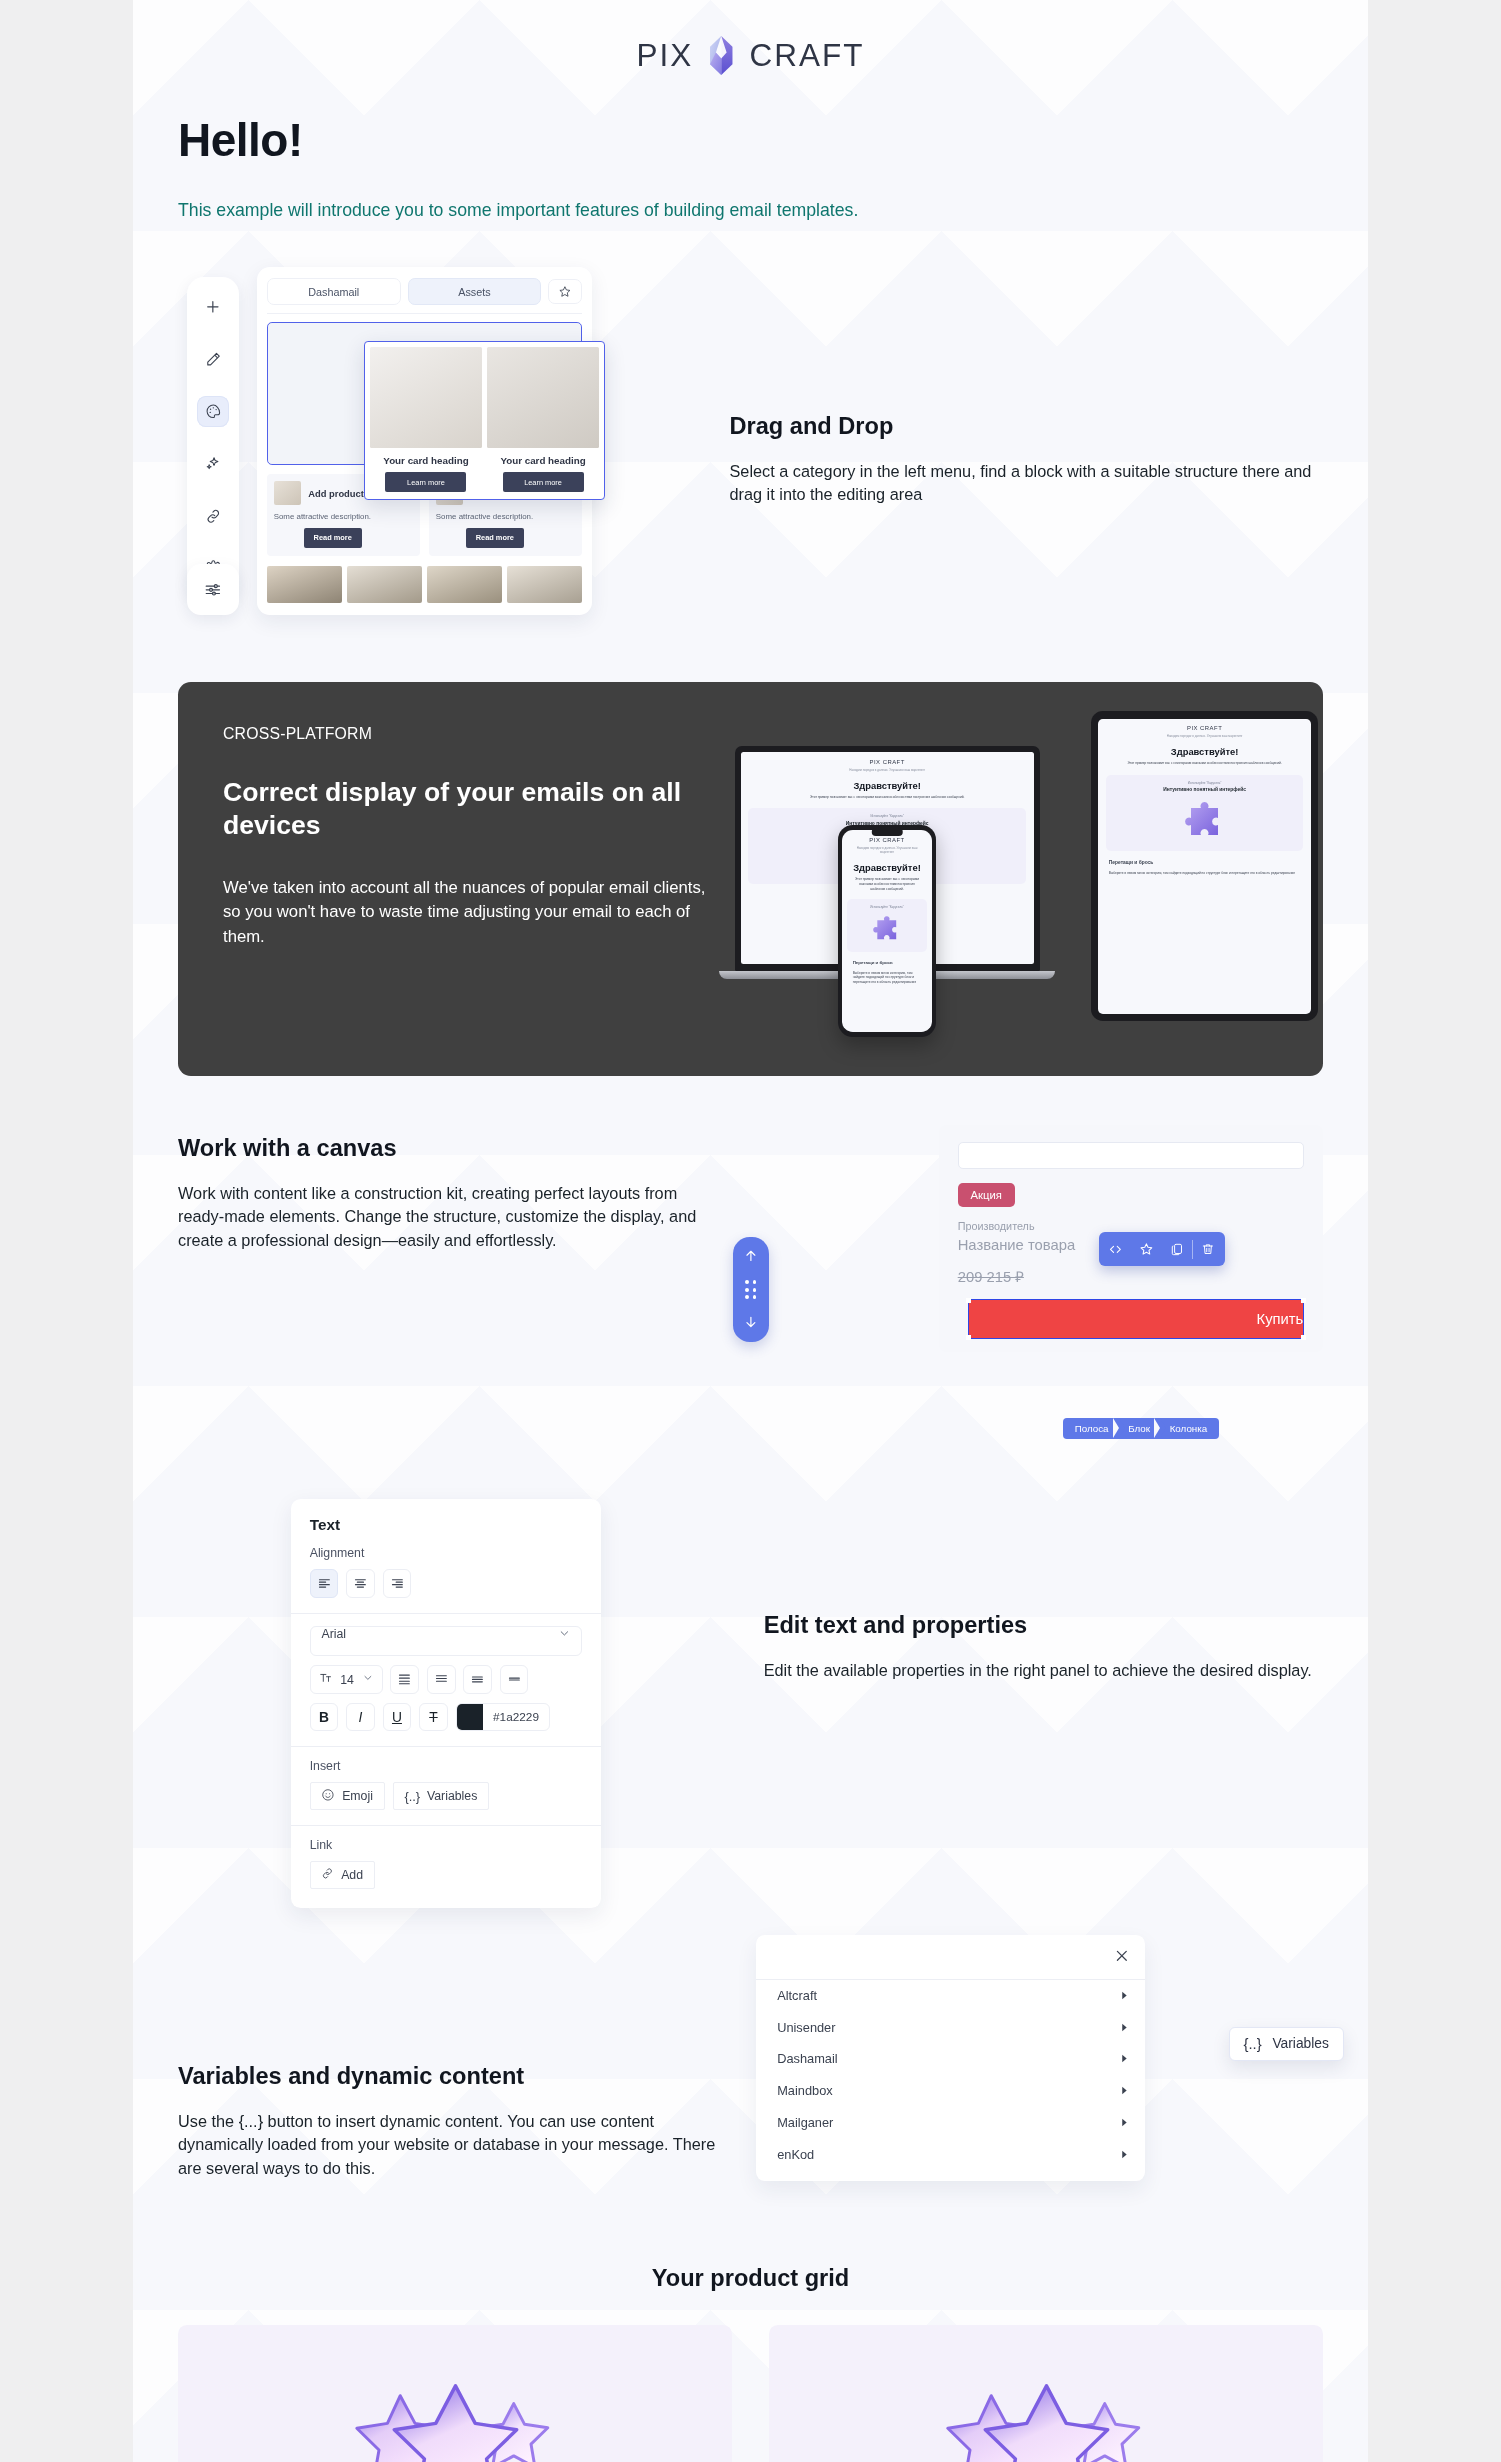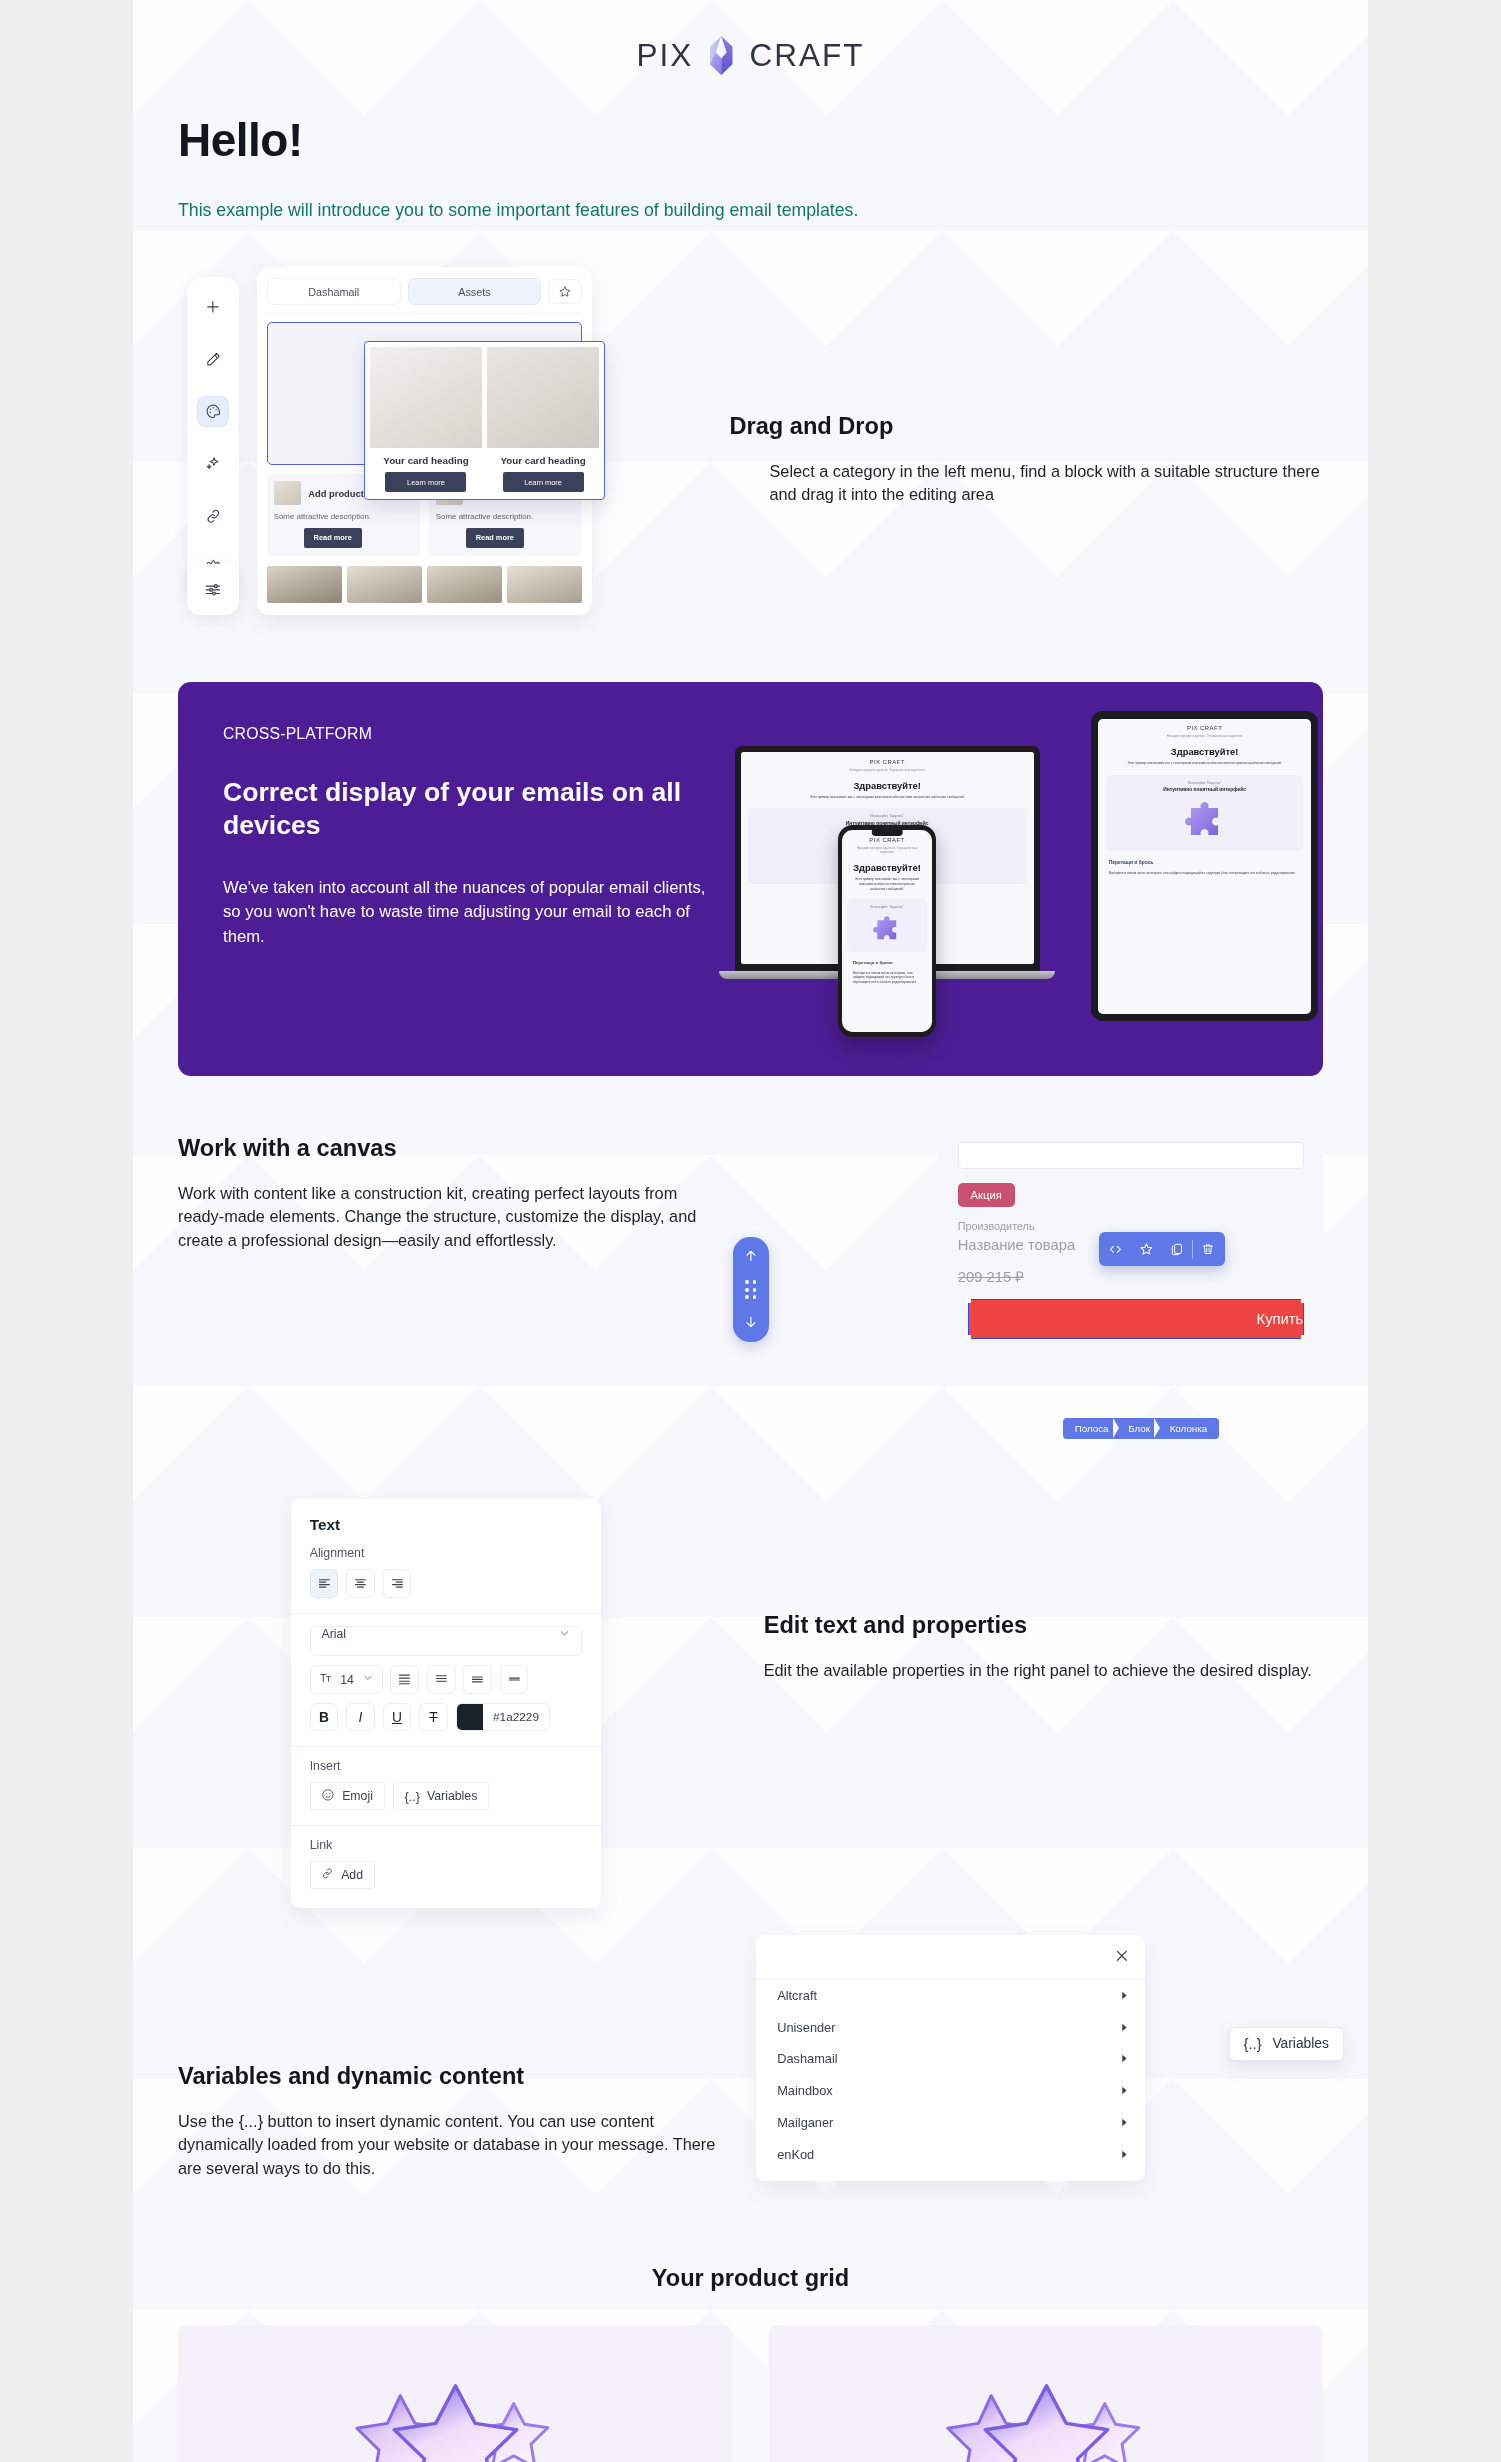--- a/index.html
+++ b/index.html
@@ -40,21 +40,21 @@
   .hero { padding: 19.7px 45px 0; }
   h1.hello { font-size: 46px; font-weight: bold; color: #11161f; letter-spacing: -0.5px; }
   .intro { margin-top: 30.5px; font-size: 17.7px; line-height: 1.45; color: #0f766e; }
 
   
   .dnd { display: flex; align-items: center; padding: 29.5px 45px 0; gap: 19.7px; }
   .dnd-visual { position: relative; width: 522px; height: 394px; flex: none; }
   .dnd-text { flex: 1; padding-left: 9.8px; padding-top: 19.7px; }
   h2 { font-size: 23.6px; font-weight: bold; color: #11161f; }
   .body-copy { font-size: 16.3px; line-height: 1.45; color: #1a2229; }
-  .dnd-text .body-copy { margin-top: 19.7px; margin-left: 40px; }
+  .dnd-text .body-copy { margin-top: 19.7px; }
 
   
   .toolbar-rail {
     position: absolute; left: 8.9px; top: 23.6px; width: 52px; background: #fff;
     border-radius: 16.7px; box-shadow: 0 4.9px 14.8px rgba(30,40,80,.08); padding: 14.8px 0;
     display: flex; flex-direction: column; align-items: center; gap: 20.7px;
   }
   .rail-btn { width: 31.5px; height: 31.5px; display: flex; align-items: center; justify-content: center; border-radius: 8.9px; }
   .rail-btn.active { background: #e8edfb; box-shadow: inset 0 0 0 1px #dde4f7; }
   .rail-2 {
@@ -92,21 +92,21 @@
   }
   .fc-col { flex: 1; }
   .fc-img { height: 101px; border-radius: 1.5px; background: linear-gradient(150deg,#f2f0ee,#d8d3cc); }
   .fc-img.b { background: linear-gradient(150deg,#e9e6e2,#cfcac3); }
   .fc-title { font-size: 9.8px; font-weight: bold; color: #2f3545; text-align: center; margin-top: 6.9px; }
   .fc-btn { margin: 5.9px auto 2px; background: #3b415a; color: #fff; font-size: 7.4px; border-radius: 2px; padding: 5.9px 0; text-align: center; width: 81px; }
 
   
   .banner-wrap { padding: 35px 45px 0; }
   .banner {
-    background: #4c1d95; border-radius: 12.8px; display: flex; overflow: hidden;
+    background: #404040; border-radius: 12.8px; display: flex; overflow: hidden;
     min-height: 394px; position: relative;
   }
   .banner-text { padding: 43px 0 43px 45px; width: 537px; }
   .eyebrow { font-size: 15.8px; color: #fff; letter-spacing: 0.2px; }
   .banner h3 { font-size: 26.6px; line-height: 1.25; color: #fff; font-weight: bold; margin-top: 33px; }
   .banner p { font-size: 16.7px; line-height: 1.48; color: #fff; margin-top: 33px; }
   .devices { position: relative; flex: 1; }
   .laptop { position: absolute; left: 19.7px; top: 64px; width: 305px; }
   .laptop-screen { background: #1c1c20; border-radius: 6.9px 6.9px 1.5px 1.5px; padding: 5.9px 5.9px 6.9px; }
   .laptop-inner { background: #f7f8fc; border-radius: 2.5px; height: 212px; overflow: hidden; position: relative; }

